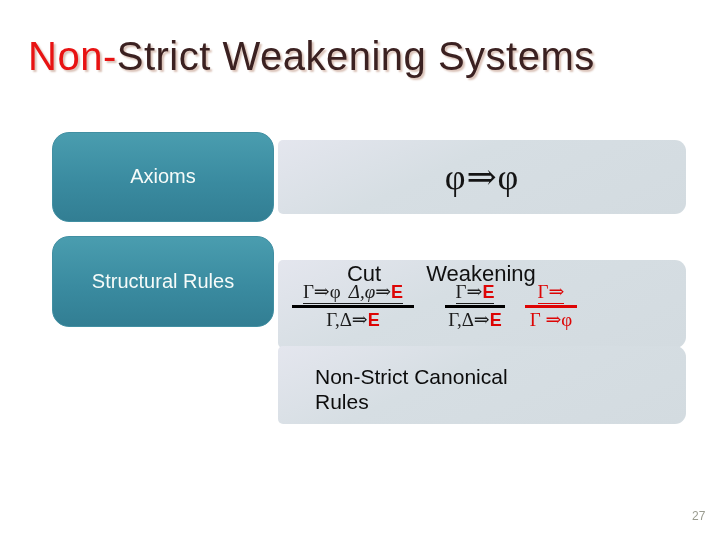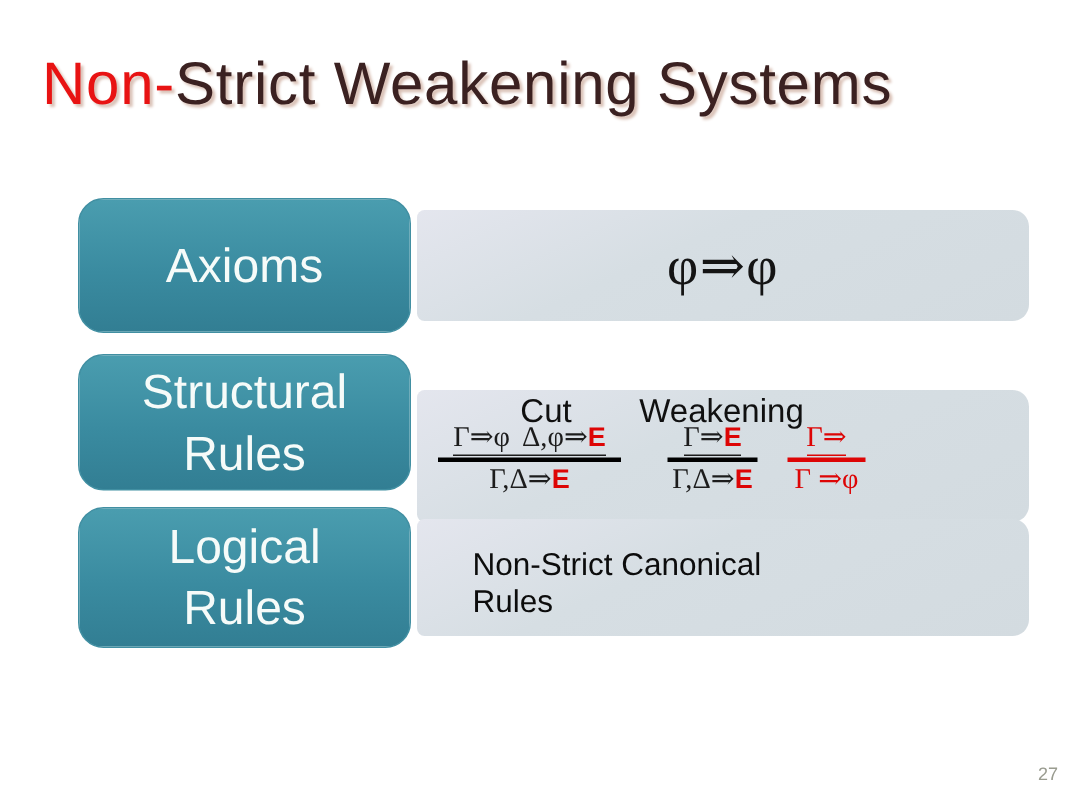--- a/index.html
+++ b/index.html
@@ -17,21 +17,21 @@
   }
   .title .red{color:#E81313;}
 
   
   .teal{
     position:absolute;left:52px;width:220px;
     background:linear-gradient(180deg,#4A9DAF 0%,#3A8BA0 55%,#32creek 100%);
     background:linear-gradient(180deg,#4A9DAF 0%,#3A8BA0 55%,#327E93 100%);
     border:1px solid #418fa2;border-radius:17px;
     color:#F6FBF9;display:flex;align-items:center;justify-content:center;
-    font-size:32px;line-height:1.28;text-align:center;
+    font-size:20px;line-height:1.28;text-align:center;
   }
   .teal .tlabel{max-width:162px;}
   .teal.r1{top:132px;height:88px;}
   .teal.r2{top:236px;height:89px;text-align:center;}
   .teal.r3{top:338px;height:92px;}
 
   
   .gray{
     position:absolute;left:278px;width:408px;
     background:linear-gradient(155deg,#E4E6EE 0%,#D6DEE3 40%,#D3DBE0 100%);
@@ -57,21 +57,21 @@
 
   .frac{
     position:absolute;top:22px;text-align:center;
     font-family:"Liberation Serif","DejaVu Serif",serif;
     font-size:19px;color:#1c1c1c;line-height:1.1;
   }
   .frac .num{display:block;padding:0 2px;}
   .frac .num .u{border-bottom:1px solid #1c1c1c;padding-bottom:1px;white-space:pre;}
   .frac .bar{height:3px;background:#000;margin-top:2px;}
   .frac .den{display:block;margin-top:2px;white-space:pre;}
-  .frac .gap{margin-left:8px;}
+  .frac .gap{margin-left:8px;font-style:italic;}
   .e{
     font-family:"Liberation Sans",sans-serif;font-weight:bold;
     color:#DD0505;font-size:18px;
   }
   .frac.fcut{left:14px;width:122px;}
   .frac.fw1{left:167px;width:60px;}
   .frac.fw2{left:247px;width:52px;color:#DD0505;}
   .frac.fw2 .num .u{border-bottom-color:#DD0505;}
   .frac.fw2 .bar{background:#DD0505;}
 
@@ -120,23 +120,20 @@
     </div>
 
     <div class="frac fw2">
       <span class="num"><span class="u"><span>Γ⇒</span></span></span>
       <div class="bar"></div>
       <span class="den">Γ ⇒φ</span>
     </div>
 
   </div>
 
-  <div class="teal r3">
-    <span class="tlabel">Logical Rules</span>
-  </div>
   <div class="gray g3">
     <div class="logtext">
       <div>Non-Strict Canonical</div>
       <div>Rules</div>
     </div>
   </div>
 
   <div class="pagenum">27</div>
 
 </div>

